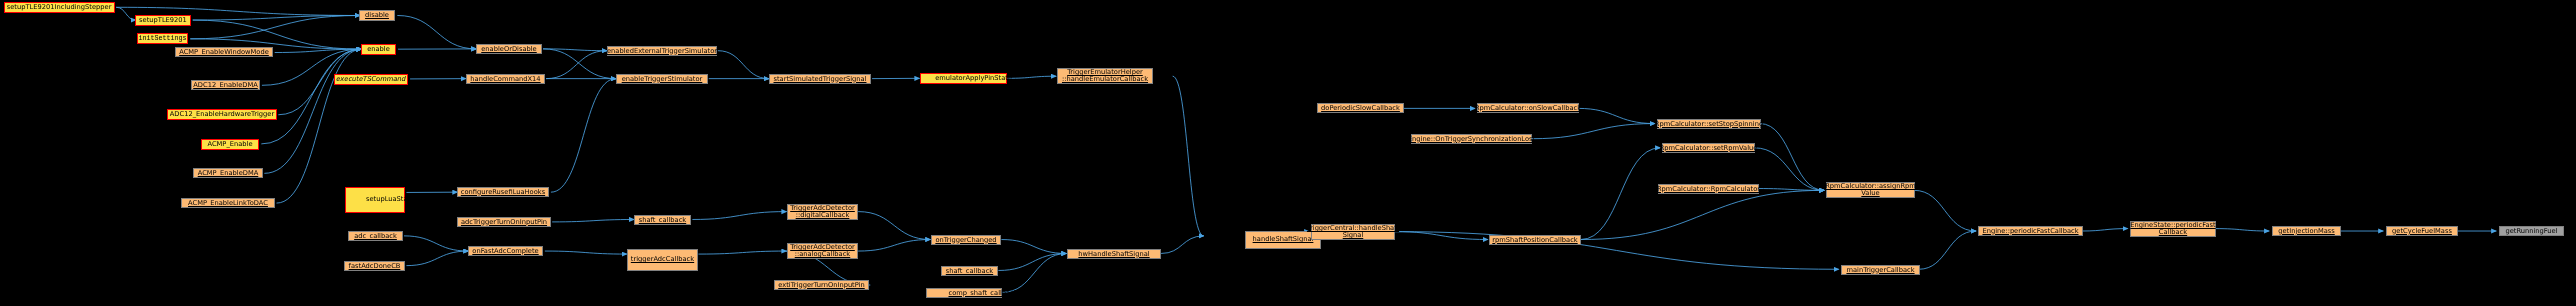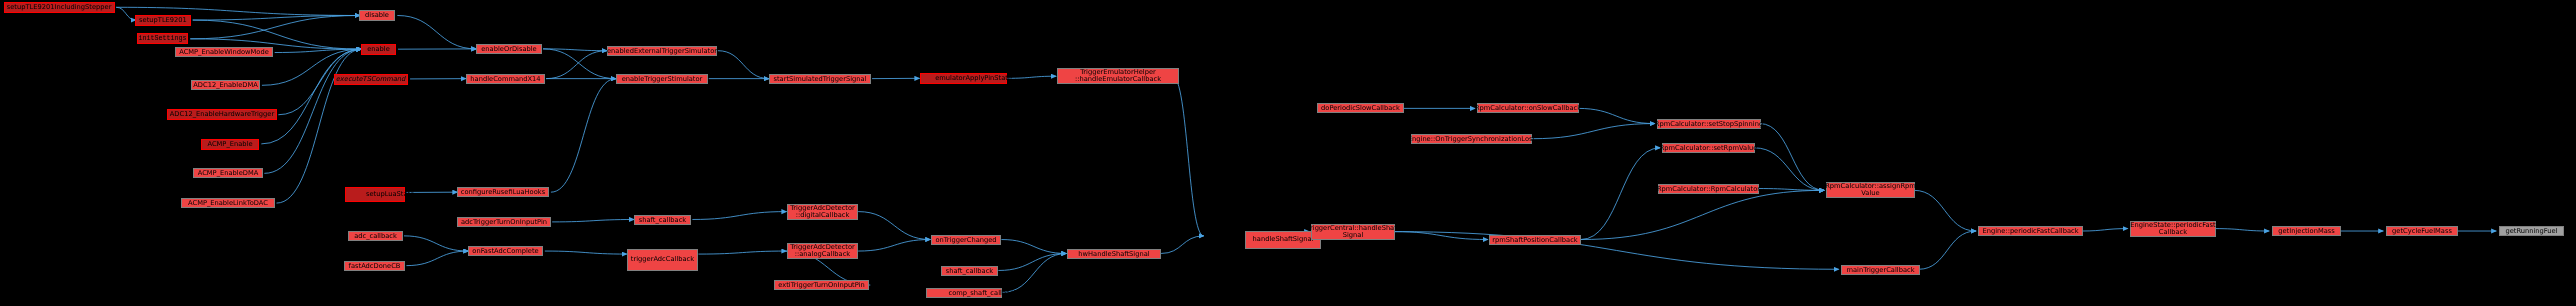--- a/index.html
+++ b/index.html
@@ -3,23 +3,23 @@
 <meta charset="utf-8">
 <style>
   html,body{margin:0;padding:0;background:#000;}
   #canvas{position:relative;width:2576px;height:306px;background:#000;overflow:hidden;
           font-family:"DejaVu Sans","Liberation Sans",sans-serif;}
   svg.edges{position:absolute;left:0;top:0;width:2576px;height:306px;}
   .node{position:absolute;box-sizing:border-box;display:flex;align-items:center;
         justify-content:center;text-align:center;line-height:1.05;
         background:#fff;border:0.6px solid #808080;color:#000;
         font-size:6.7px;white-space:pre-line;padding:0 1.8px;}
-  .node.hl{background:#b91c1c;border:1.2px solid #ff0000;}
+  .node.hl{background:#fde047;border:1.2px solid #ff0000;}
   .node.cur{background:#a0a0a0;border:0.6px solid #808080;}
-  .node.plain{background:#ef4444;border:0.6px solid #808080;}
+  .node.plain{background:#fdba74;border:0.6px solid #808080;text-decoration:underline;}
 </style>
 </head>
 <body>
 
 <div id="canvas">
   <svg class="edges" id="edge-layer" viewBox="0 0 4236 504" width="2576" height="306">
     <defs>
       <marker id="arrow" markerWidth="7" markerHeight="7" refX="6" refY="3" orient="auto" markerUnits="strokeWidth">
         <path d="M0,0 L7,3 L0,6 z" fill="#4ba3e3"></path>
       </marker>
@@ -87,21 +87,21 @@
       <div class="node hl" style="left: 137px; top: 33px; width: 51px; height: 11px; font-family: Liberation Mono, monospace;">initSettings</div>
       <div class="node plain" style="left: 175px; top: 47px; width: 98px; height: 10.3px;">ACMP_EnableWindowMode</div>
       <div class="node plain" style="left: 191px; top: 80px; width: 69px; height: 10.3px;">ADC12_EnableDMA</div>
       <div class="node hl" style="left: 167px; top: 109px; width: 110px; height: 11px;">ADC12_EnableHardwareTrigger</div>
       <div class="node hl" style="left: 201px; top: 139px; width: 58px; height: 11px;">ACMP_Enable</div>
       <div class="node plain" style="left: 193px; top: 168px; width: 70px; height: 10.3px;">ACMP_EnableDMA</div>
       <div class="node plain" style="left: 181px; top: 198px; width: 94px; height: 10.3px;">ACMP_EnableLinkToDAC</div>
       <div class="node plain" style="left: 359px; top: 10.3px; width: 36px; height: 10.3px;">disable</div>
       <div class="node hl" style="left: 361px; top: 44px; width: 35px; height: 11px;">enable</div>
       <div class="node hl" style="left: 334px; top: 74px; width: 74px; height: 11px; font-style: italic;">executeTSCommand</div>
-      <div class="node hl" style="left: 345px; top: 187px; width: 60px; height: 15px; padding-left: 32px;">setupLuaState</div>
+      <div class="node hl" style="left: 345px; top: 187px; width: 60px; height: 26px; padding-left: 32px;">setupLuaState</div>
       <div class="node plain" style="left: 348px; top: 231px; width: 55px; height: 10.3px;">adc_callback</div>
       <div class="node plain" style="left: 344px; top: 261px; width: 61px; height: 10.3px;">fastAdcDoneCB</div>
       <div class="node plain" style="left: 476px; top: 44px; width: 66px; height: 10.3px;">enableOrDisable</div>
       <div class="node plain" style="left: 466px; top: 74px; width: 79px; height: 10.3px;">handleCommandX14</div>
       <div class="node plain" style="left: 457px; top: 187px; width: 92px; height: 10.3px;">configureRusefiLuaHooks</div>
       <div class="node plain" style="left: 457px; top: 217px; width: 94px; height: 10.3px;">adcTriggerTurnOnInputPin</div>
       <div class="node plain" style="left: 468px; top: 246px; width: 75px; height: 10.3px;">onFastAdcComplete</div>
       <div class="node plain" style="left: 607px; top: 46px; width: 110px; height: 10.3px;">enabledExternalTriggerSimulator</div>
       <div class="node plain" style="left: 616px; top: 74px; width: 92px; height: 10.3px;">enableTriggerStimulator</div>
       <div class="node plain" style="left: 634px; top: 215px; width: 57px; height: 10.3px;">shaft_callback</div>
@@ -109,21 +109,21 @@
       <div class="node plain" style="left: 769px; top: 74px; width: 102px; height: 10.3px;">startSimulatedTriggerSignal</div>
       <div class="node plain" style="left: 787px; top: 204px; width: 71px; height: 16.4px;">TriggerAdcDetector
 ::digitalCallback</div>
       <div class="node plain" style="left: 787px; top: 243px; width: 71px; height: 16.4px;">TriggerAdcDetector
 ::analogCallback</div>
       <div class="node plain" style="left: 774px; top: 280px; width: 95px; height: 10.3px;">extiTriggerTurnOnInputPin</div>
       <div class="node hl" style="left: 920px; top: 73px; width: 87px; height: 11px; padding-left: 22px;">emulatorApplyPinState</div>
       <div class="node plain" style="left: 931px; top: 235px; width: 70px; height: 10.3px;">onTriggerChanged</div>
       <div class="node plain" style="left: 941px; top: 266px; width: 57px; height: 10.3px;">shaft_callback</div>
       <div class="node plain" style="left: 926px; top: 288px; width: 76px; height: 10.3px; padding-left: 40px;">comp_shaft_callback</div>
-      <div class="node plain" style="left: 1057px; top: 68px; width: 122px; height: 16.4px;">TriggerEmulatorHelper
+      <div class="node plain" style="left: 1057px; top: 68px; width: 96px; height: 16.4px;">TriggerEmulatorHelper
 ::handleEmulatorCallback</div>
       <div class="node plain" style="left: 1067px; top: 249px; width: 94px; height: 10.3px;">hwHandleShaftSignal</div>
       <div class="node plain" style="left: 1205px; top: 231px; width: 76px; height: 18px; margin-left: 40px;">handleShaftSignal</div>
       <div class="node plain" style="left: 1317px; top: 103px; width: 87px; height: 10.3px;">doPeriodicSlowCallback</div>
       <div class="node plain" style="left: 1411px; top: 134px; width: 121px; height: 10.3px;">Engine::OnTriggerSynchronizationLost</div>
       <div class="node plain" style="left: 1477px; top: 103px; width: 102px; height: 10.3px;">RpmCalculator::onSlowCallback</div>
       <div class="node plain" style="left: 1311px; top: 224px; width: 84px; height: 16.4px;">TriggerCentral::handleShaft
 Signal</div>
       <div class="node plain" style="left: 1489px; top: 235px; width: 92px; height: 10.3px;">rpmShaftPositionCallback</div>
       <div class="node plain" style="left: 1657px; top: 119px; width: 104px; height: 10.3px;">RpmCalculator::setStopSpinning</div>

